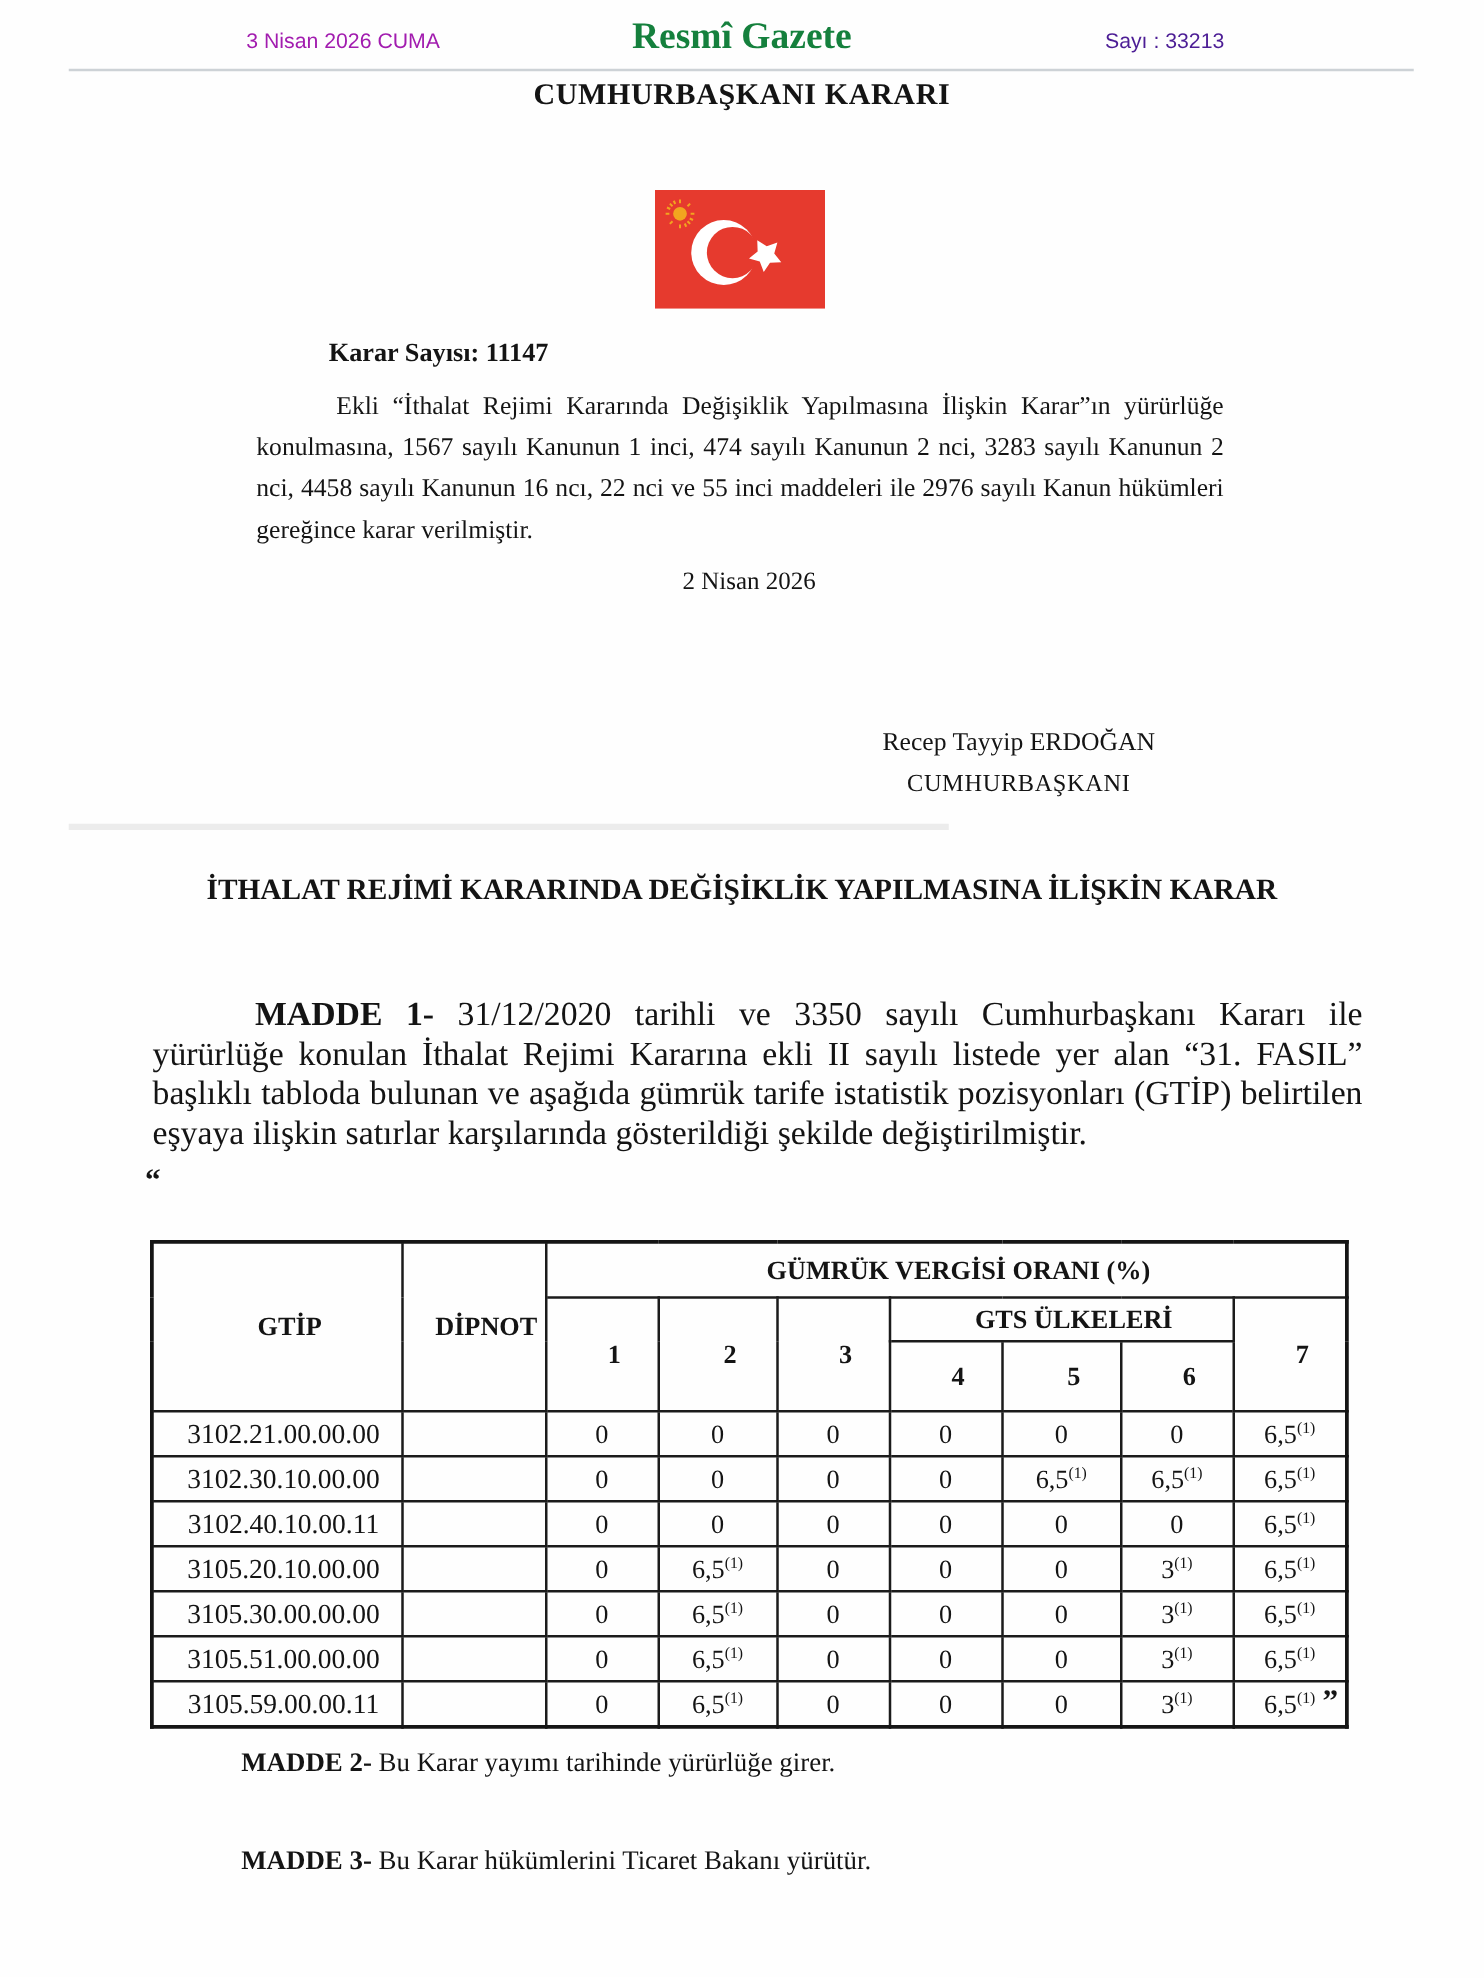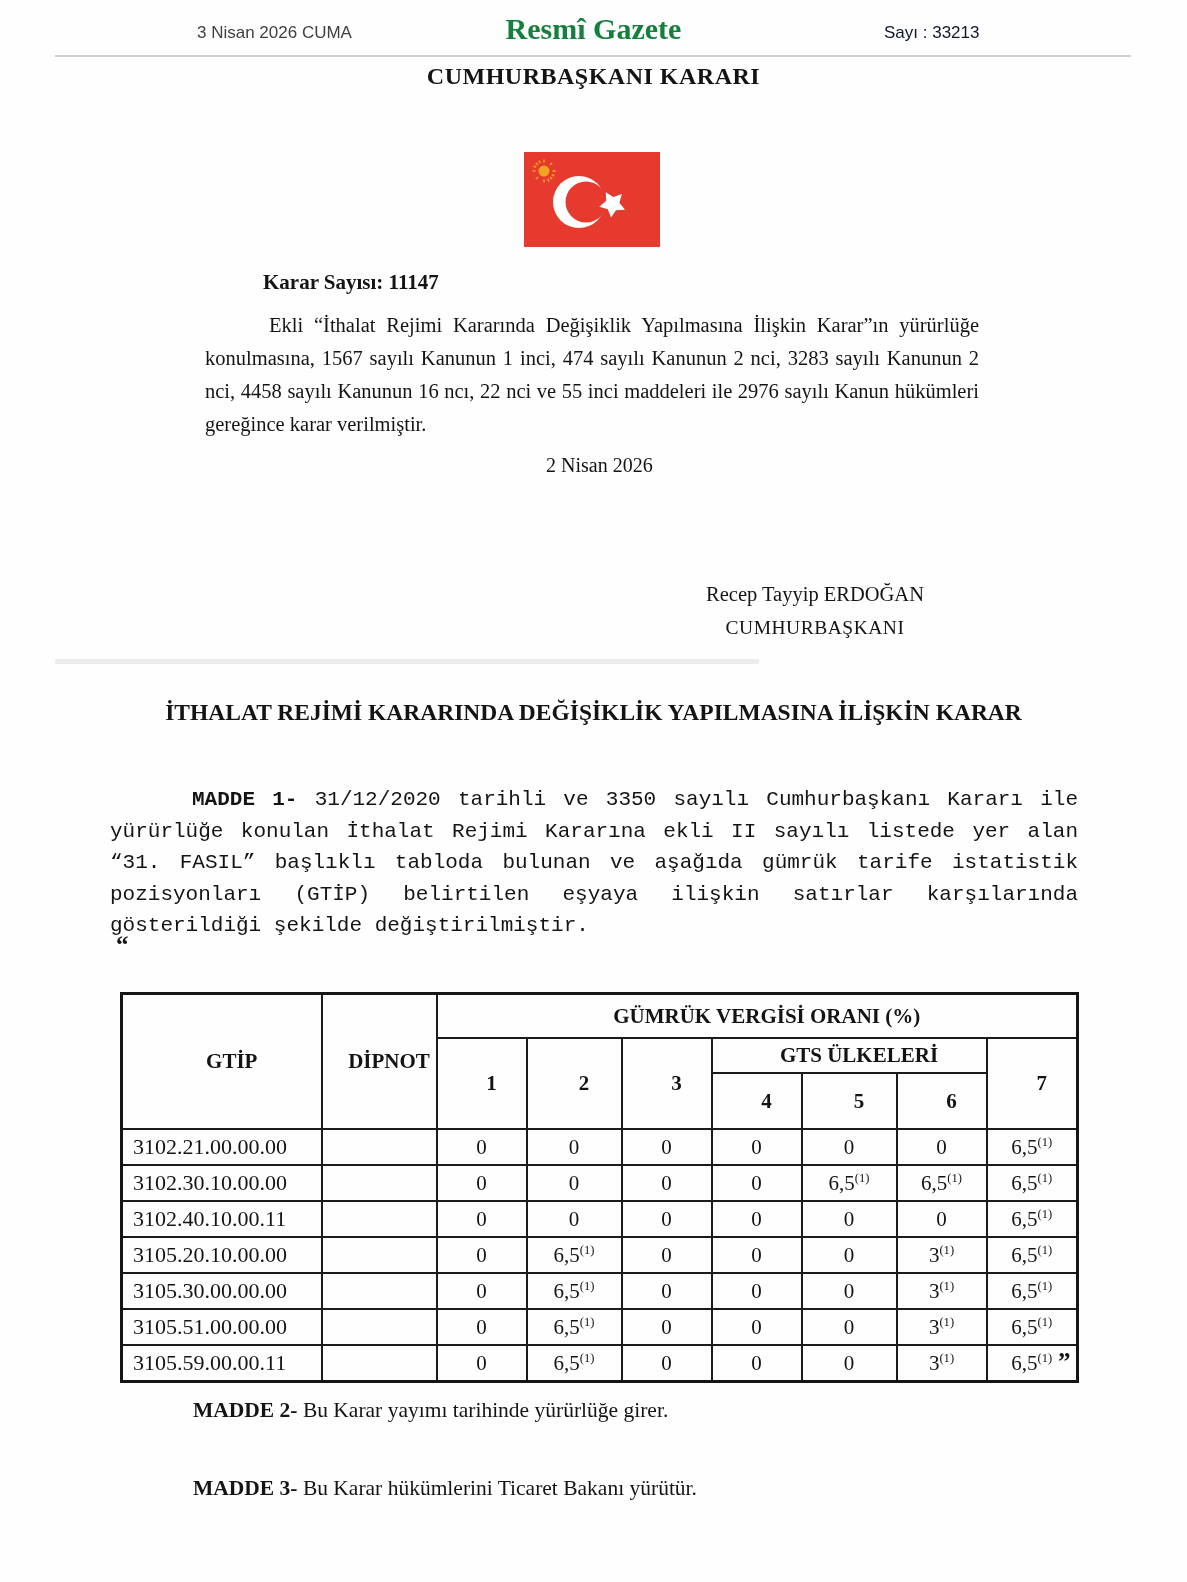--- a/index.html
+++ b/index.html
@@ -1,46 +1,46 @@
 <!DOCTYPE html>
 <html lang="tr"><head>
 <meta charset="utf-8">
 <style>
   html,body { margin:0; padding:0; background:#ffffff; }
   .page {
     position:relative; width:1187px; height:1582px; margin:0 auto;
     background:#fefefe; overflow:hidden;
     font-family:"Liberation Serif","DejaVu Serif",serif; color:#141414;
   }
-  .hdr-date   { position:absolute; left:197px; top:23px; font-family:"Liberation Sans",sans-serif; font-size:17px; color:#404040; }
+  .hdr-date   { position:absolute; left:197px; top:23px; font-family:"Liberation Sans",sans-serif; font-size:17px; color:#a21caf; }
   .masthead   { position:absolute; left:0; right:0; top:12px; text-align:center; font-size:30px; font-weight:bold; color:#15803d; }
-  .hdr-issue  { position:absolute; left:884px; top:23px; font-family:"Liberation Sans",sans-serif; font-size:17px; color:#0f172a; }
+  .hdr-issue  { position:absolute; left:884px; top:23px; font-family:"Liberation Sans",sans-serif; font-size:17px; color:#4c1d95; }
   .hdr-rule   { position:absolute; left:55px; top:55px; width:1076px; height:2px; background:#cdd2d6; }
   .decree-title { position:absolute; left:0; right:0; top:63px; text-align:center; font-size:24px; font-weight:bold; letter-spacing:0.5px; }
   .flag-wrap  { position:absolute; left:524px; top:152px; width:136px; height:95px; }
   .decision-no{ position:absolute; left:263px; top:270px; font-size:21px; font-weight:bold; }
   .preamble   { position:absolute; left:205px; top:309px; width:774px; margin:0; font-size:20.5px; line-height:33px; text-align:justify; text-indent:64px; }
   .decision-date { position:absolute; left:546px; top:454px; font-size:20px; }
   .signature  { position:absolute; left:655px; top:583px; width:320px; text-align:center; }
   .sig-name   { font-size:20.5px; font-weight:normal; }
   .sig-role   { font-size:19.5px; margin-top:11px; letter-spacing:0.5px; }
   .faint-rule { position:absolute; left:55px; top:659px; width:704px; height:5px; background:#ececec; }
   .annex-title{ position:absolute; left:0; right:0; top:699px; text-align:center; font-size:23.5px; font-weight:bold; }
-  .article-1  { position:absolute; left:110px; top:784px; width:968px; margin:0; font-size:21px; line-height:31.5px; text-align:justify; text-indent:82px;font-family:Liberation Mono, monospace; }
+  .article-1  { position:absolute; left:110px; top:784px; width:968px; margin:12px; font-size:27px; line-height:31.5px; text-align:justify; text-indent:82px; }
   .open-quote { position:absolute; left:116px; top:931px; font-size:25px; font-weight:bold; }
   .close-quote{ position:absolute; left:1058px; top:1348px; font-size:25px; font-weight:bold; }
   .rate-table { position:absolute; left:120px; top:992px; border-collapse:collapse; table-layout:fixed; width:956px;
                 border:3px solid #151515; }
   .rate-table th, .rate-table td { border:2px solid #1b1b1b; text-align:center; padding:0; }
   .rate-table th { font-size:21px; font-weight:bold;padding-left:20px; }
   .rate-table tr.h1 th { height:42px; }
   .rate-table tr.h2 th { height:33px; }
   .rate-table tr.h3 th { height:54px; }
   .rate-table tbody td { height:34px; font-size:21px; }
-  .rate-table tbody td.gtip { text-align:left; padding-left:10px; font-size:22px; }
+  .rate-table tbody td.gtip { text-align:center; padding-left:10px; font-size:22px; }
   .rate-table sup { font-size:0.6em; vertical-align:super; line-height:0; }
   .article-23 { position:absolute; left:193px; margin:0; font-size:21.5px; }
   .a2 { top:1398px; } .a3 { top:1476px; }
 </style>
 </head>
 <body>
 
 <div class="page">
 
   <div class="hdr-date">3 Nisan 2026 CUMA</div>

